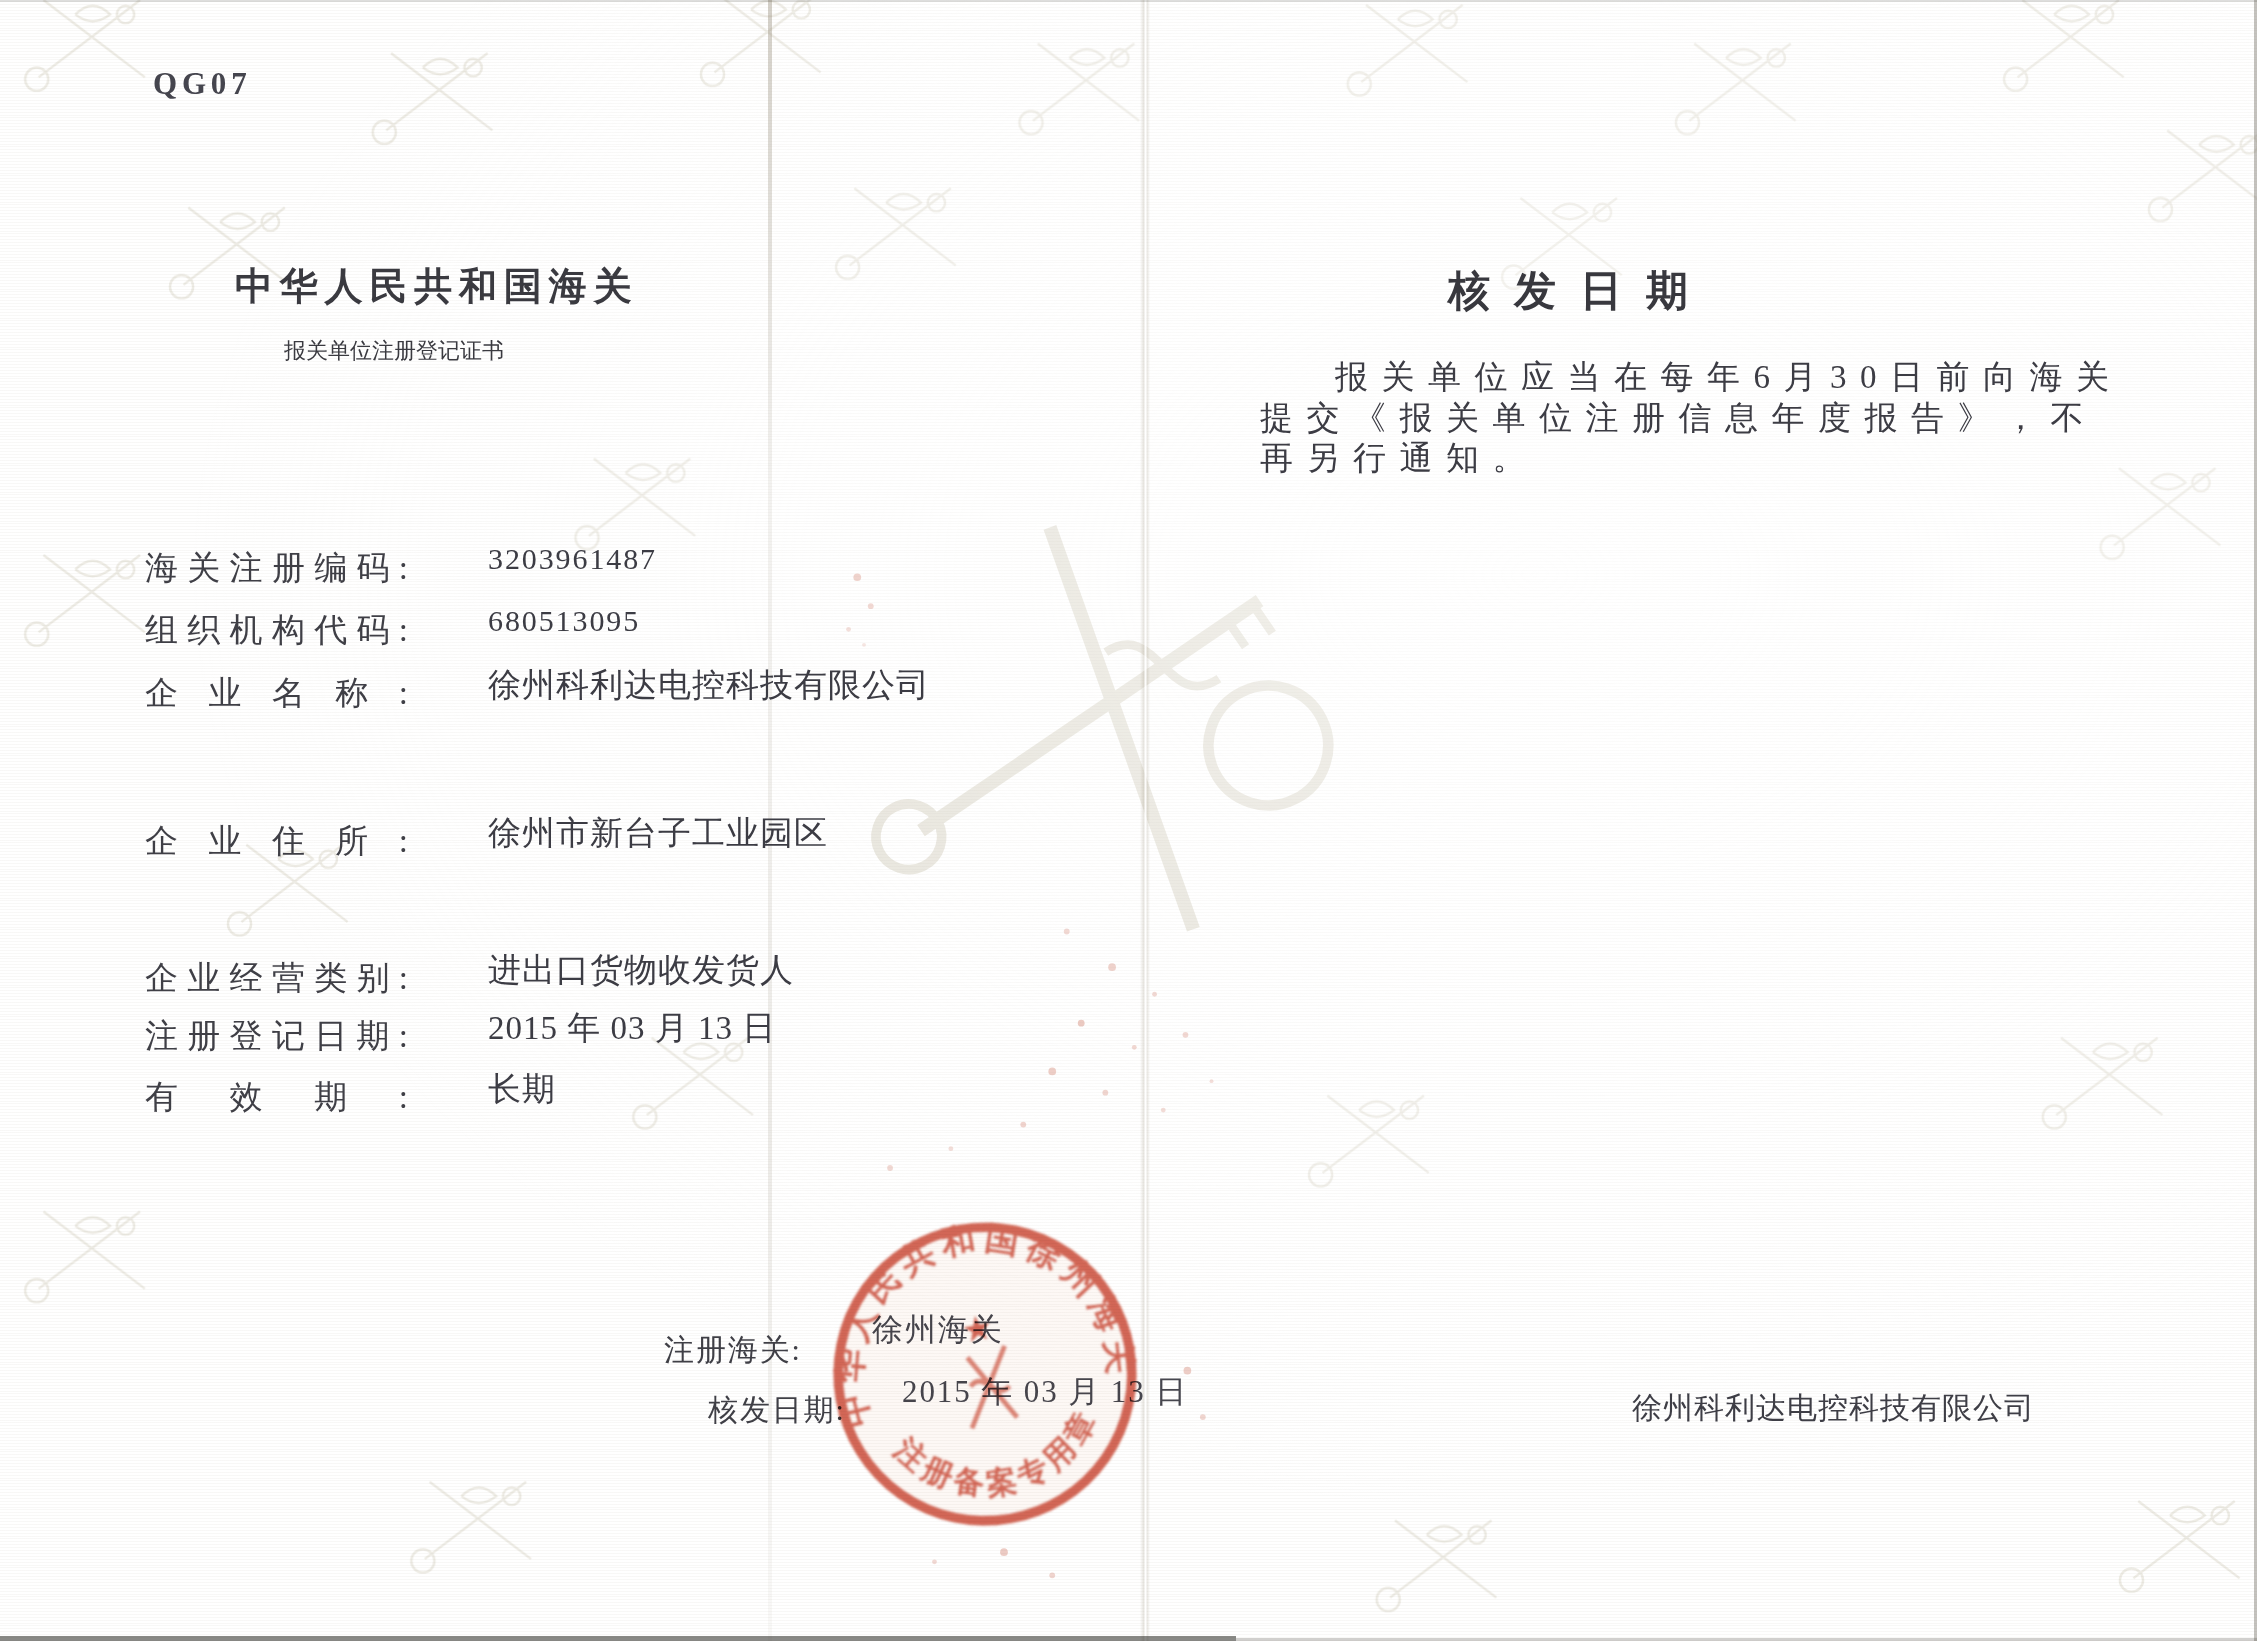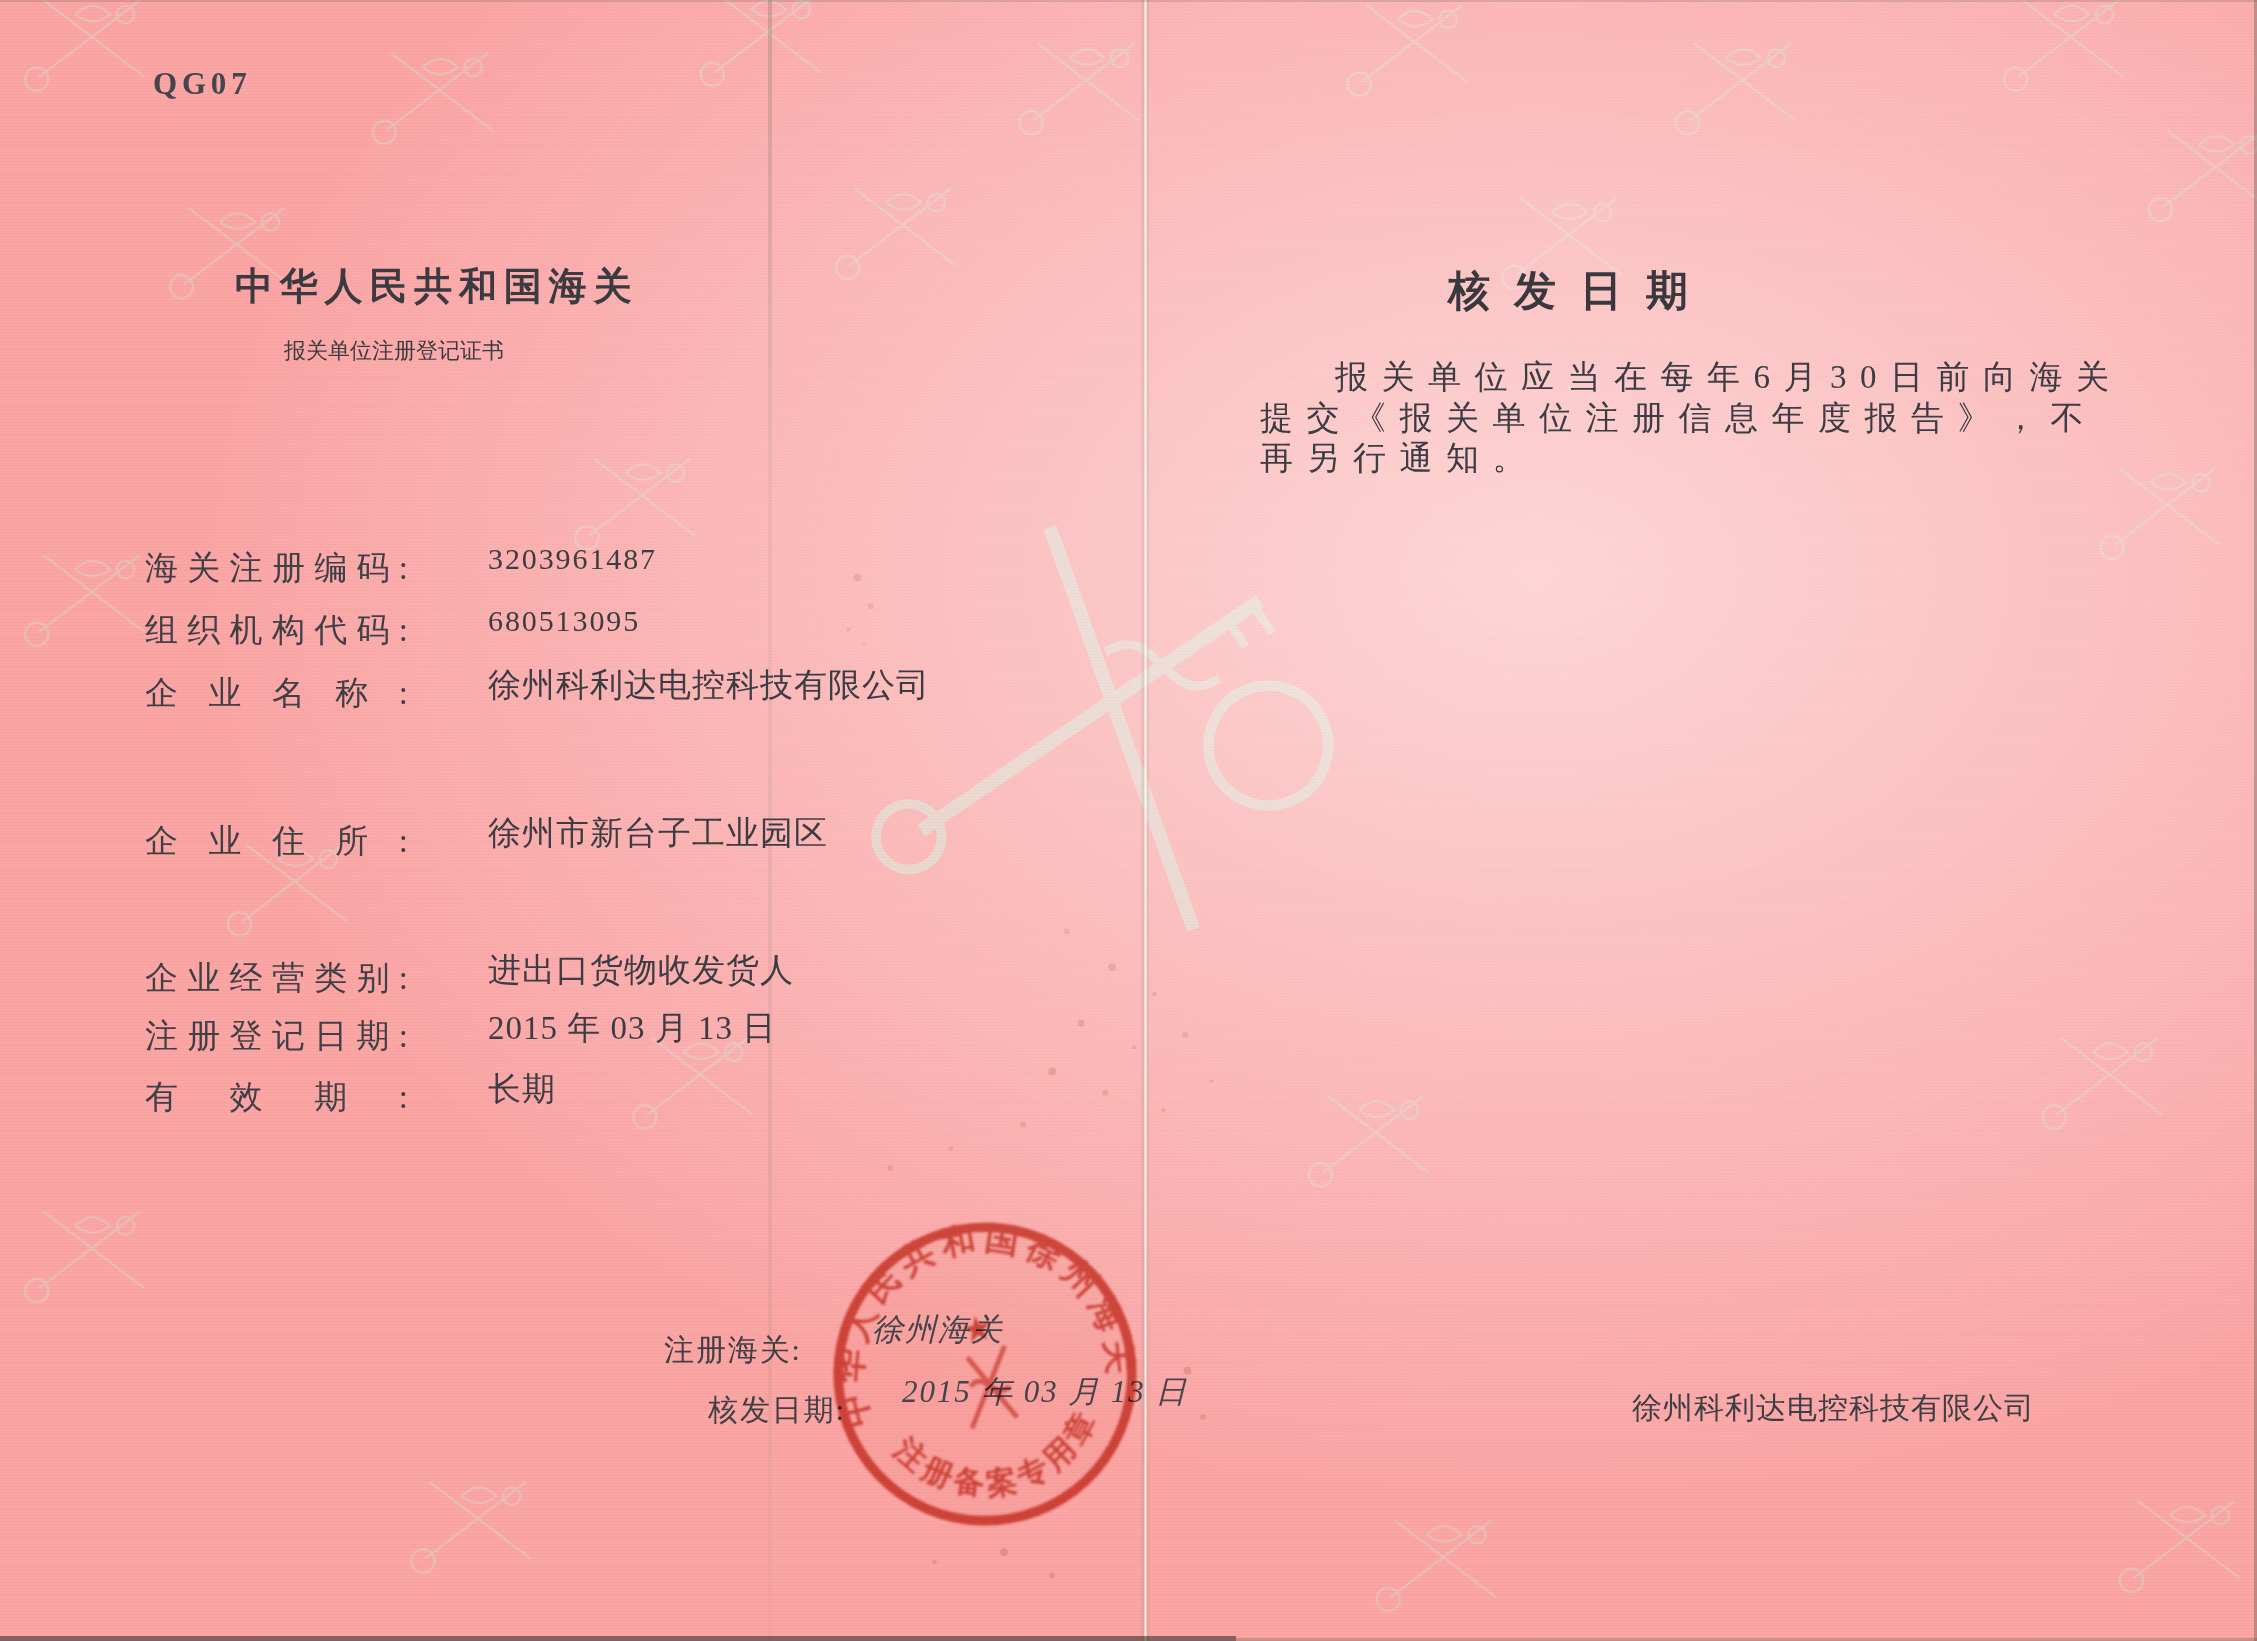--- a/index.html
+++ b/index.html
@@ -1,20 +1,20 @@
 <!DOCTYPE html>
 <html><head>
 <meta charset="utf-8">
 <style>
   html,body{margin:0;padding:0;background:#d8d5cc;}
   #scan{
     position:relative;
     width:2257px;height:1641px;
     overflow:hidden;
-    background-color:#fca5a5;
+    background-color:#ffffff;
     font-family:"Liberation Serif","DejaVu Serif",serif;
     color:#3c3c44;
   }
   
   #texture{
     position:absolute;inset:0;
     background:
       radial-gradient(ellipse at 68% 35%, rgba(255,255,255,0.55), rgba(255,255,255,0) 62%),
       repeating-linear-gradient(0deg, rgba(120,110,88,0.05) 0px, rgba(120,110,88,0.05) 1px, rgba(0,0,0,0) 1px, rgba(0,0,0,0) 2.9px);
     pointer-events:none;
@@ -40,21 +40,21 @@
     font-size:33px;color:#3f3f46;
     text-align:justify;text-align-last:justify;
     white-space:nowrap;
   }
   .field-value{
     position:absolute;left:343px;top:-7.7px;
     font-size:33px;letter-spacing:1px;color:#3c3c44;white-space:nowrap;
   }
   .field-value.num{font-size:30px;letter-spacing:1.9px;top:-3.9px;}
   .bottom-label{font-size:30px;letter-spacing:1.9px;color:#3f3f46;}
-  .bottom-value{font-size:31px;letter-spacing:1.9px;color:#46464e;font-style:italic;}
+  .bottom-value{font-size:31px;letter-spacing:1.9px;color:#46464e;}
 
   #notice-title{
     left:1448px;top:263px;font-size:42px;letter-spacing:24px;
     font-weight:700;color:#38383e;
   }
   .notice-line{
     position:absolute;left:1260px;
     font-size:33px;letter-spacing:13.5px;color:#3c3c44;white-space:nowrap;
   }
   #notice-line-0{top:355px;padding-left:75px;}

